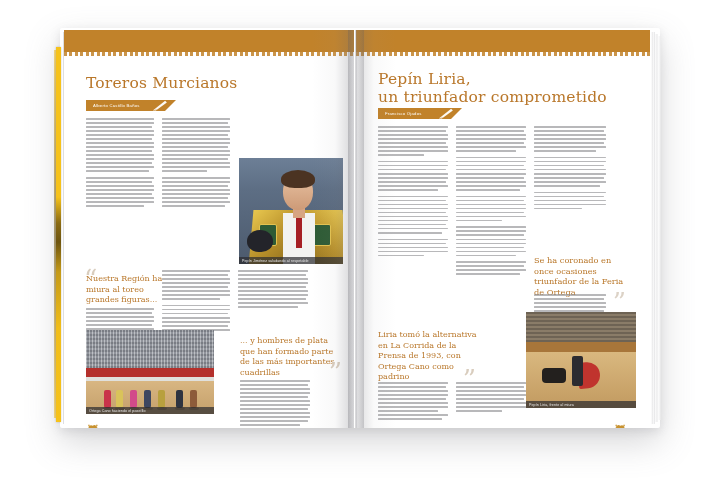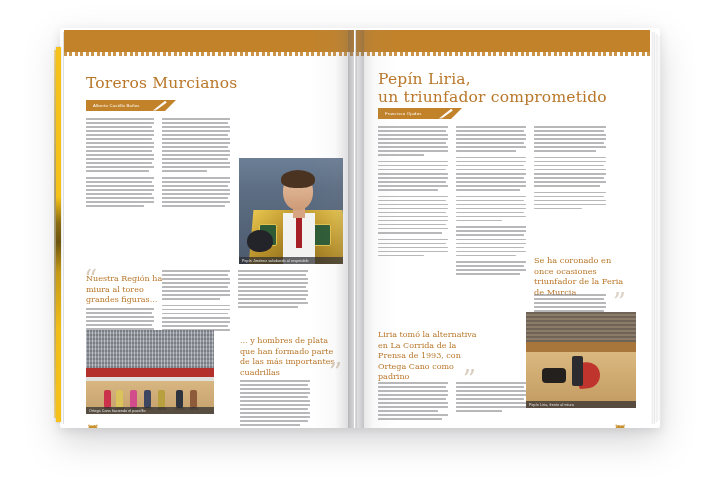--- a/index.html
+++ b/index.html
@@ -536,21 +536,21 @@
       <div class="para">
         <div class="ln s1"></div>
           <div class="ln s2"></div>
           <div class="ln s1"></div>
           <div class="ln s1"></div>
         <div class="ln s5"></div>
       </div>
     </div>
 
     <div class="subhead" style="left:178px;top:225px;width:98px;">
-      <span>Se ha coronado en once ocasiones triunfador de la Feria de Murcia</span>
+      <span>Se ha coronado en once ocasiones triunfador de la Feria de Ortega</span>
       <span class="qm" style="position:absolute;right:6px;bottom:-4px;font-size:26px;color:#dcd2c6;line-height:0;">”</span>
     </div>
 
     <div class="col" style="left:178px;top:264px;width:72px;">
       <div class="para">
         <div class="ln s1"></div>
           <div class="ln s2"></div>
           <div class="ln s1"></div>
           <div class="ln s1"></div>
         <div class="ln s2"></div>

